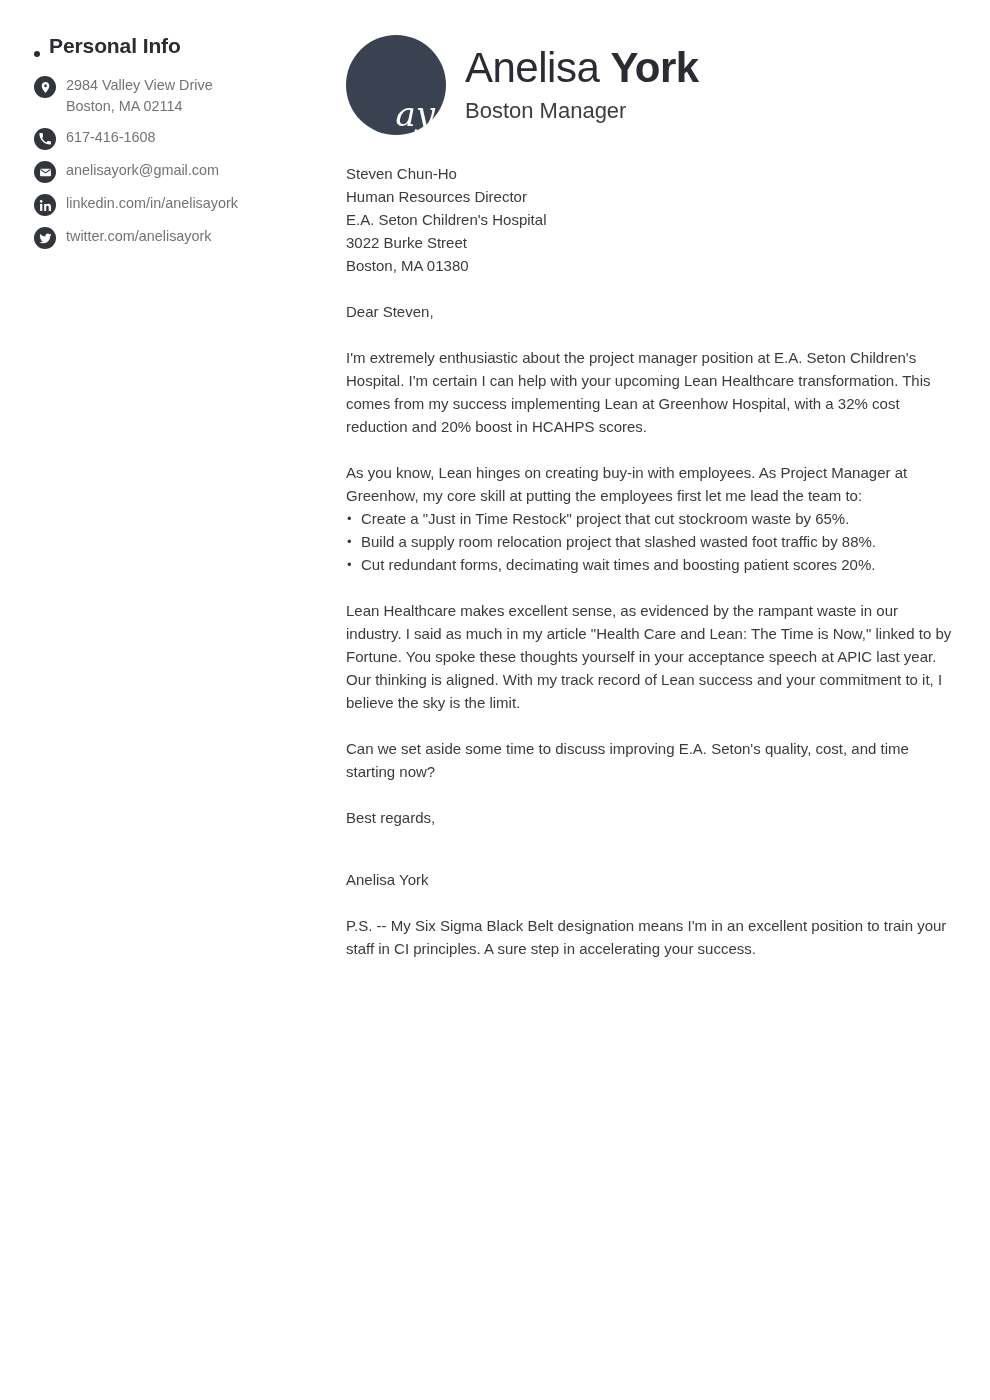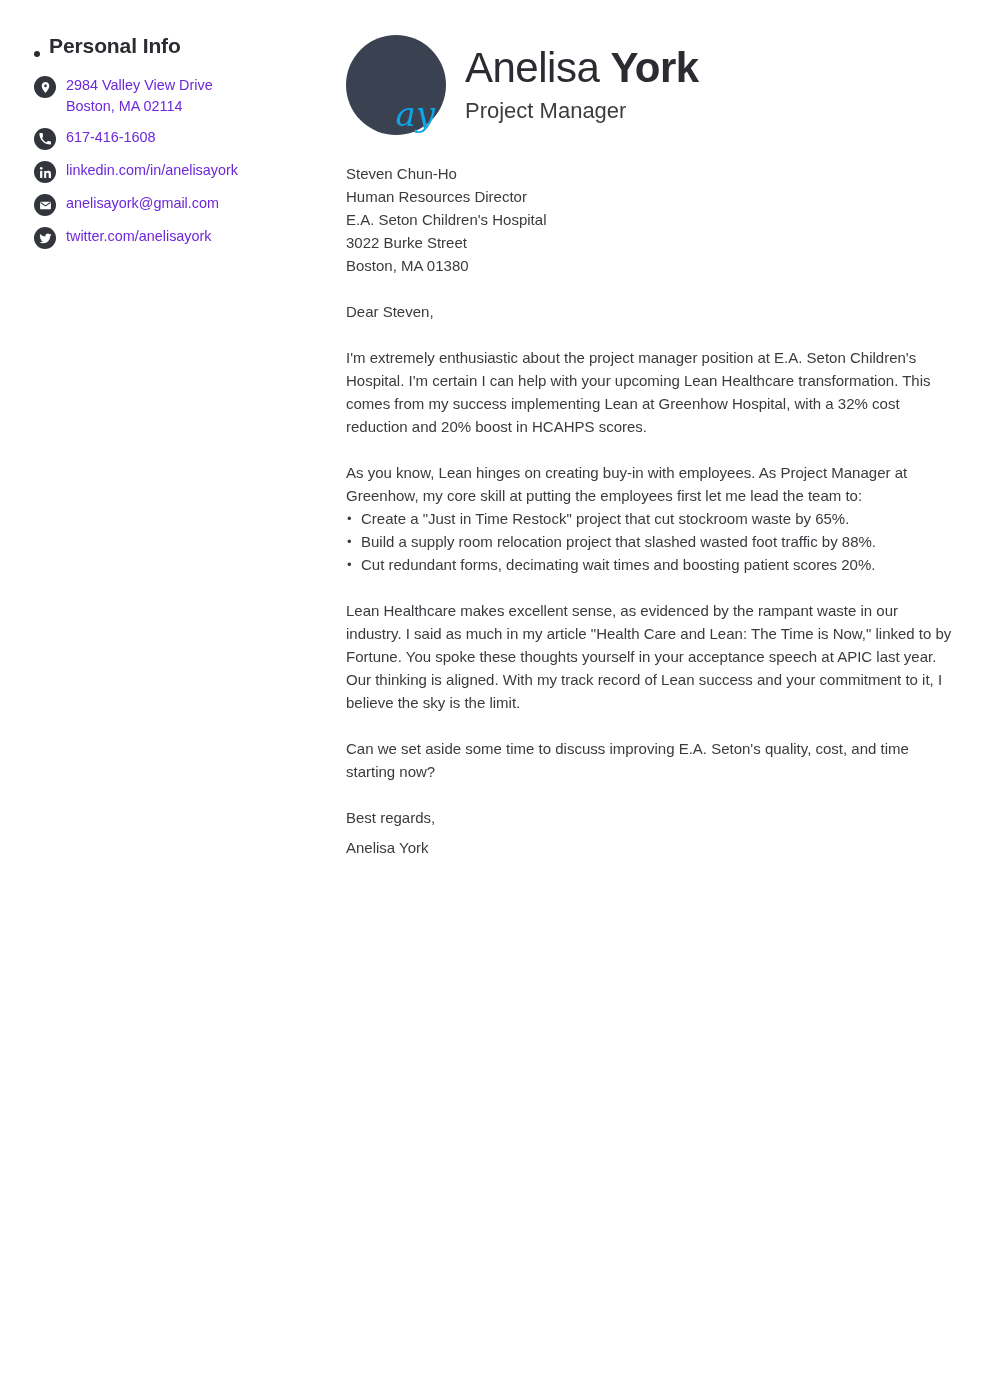--- a/index.html
+++ b/index.html
@@ -62,21 +62,21 @@
     margin-right: 10px;
     margin-top: 1px;
     display: flex;
     align-items: center;
     justify-content: center;
   }
   .contact-icon svg { display: block; }
   .contact-text {
     font-size: 14.4px;
     line-height: 21px;
-    color: #6d28d9;
+    color: #737373;
     white-space: pre-line;
     padding-top: 0px;
   }
 
   
   #letter {
     position: absolute;
     left: 346px;
     top: 0;
     width: 610px;
@@ -95,21 +95,21 @@
     flex: none;
     position: relative;
   }
   .avatar-monogram {
     position: absolute;
     right: 11px;
     bottom: 4px;
     font-family: "DejaVu Serif", serif;
     font-style: italic;
     font-size: 34px;
-    color: #0ea5e9;
+    color: #ffffff;
     line-height: 1;
   }
   .namewrap { margin-left: 19px; }
   .fullname {
     font-size: 42px;
     line-height: 1.05;
     color: #2b2c31;
     font-weight: 300;
     letter-spacing: -0.5px;
     white-space: nowrap;
@@ -139,21 +139,21 @@
     line-height: 23px;
   }
   ul.bullets li::before {
     content: "\2022";
     position: absolute;
     left: 1px;
     top: 0;
     color: #3b3b3f;
     font-size: 13px;
   }
-  .signoff { margin-bottom: 7px; }
+  .signoff { margin-bottom: 39px; }
   .signature { margin-bottom: 23px; }
   .postscript { margin: 0; }
 </style>
 </head>
 <body>
 
 <aside id="sidebar">
   <h2 class="sidebar-heading">
     <span class="heading-bullet"></span>
     <span>Personal Info</span>
@@ -175,37 +175,37 @@
       <span class="contact-icon">
         <svg width="12" height="12" viewBox="0 0 24 24" fill="#ffffff">
           <path d="M6.6 10.8c1.8 3.5 4.6 6.3 8.1 8.1l2.7-2.7c.3-.3.8-.4 1.2-.3 1.3.4 2.7.7 4.1.7.7 0 1.2.5 1.2 1.2V22c0 .7-.5 1.2-1.2 1.2C10.6 23.2.8 13.4.8 1.2.8.5 1.3 0 2 0h4.2c.7 0 1.2.5 1.2 1.2 0 1.4.2 2.8.7 4.1.1.4 0 .9-.3 1.2L6.6 10.8z"></path>
         </svg>
       </span>
       <span class="contact-text">617-416-1608</span>
     </li>
 
     <li class="contact-item">
       <span class="contact-icon">
+        <svg width="13" height="13" viewBox="0 0 24 24" fill="none" stroke="#ffffff" stroke-width="2.2">
+          <rect x="2" y="5" width="20" height="14" rx="1.5" fill="#ffffff" stroke="none"></rect>
+          <path d="M3 6.5l9 6.2 9-6.2" stroke="#33353d" stroke-width="2" fill="none"></path>
+        </svg>
+      </span>
+      <span class="contact-text">anelisayork@gmail.com</span>
+    </li>
+
+    <li class="contact-item">
+      <span class="contact-icon">
         <svg width="13" height="13" viewBox="0 0 24 24" fill="#ffffff">
           <rect x="2" y="9" width="4.2" height="13"></rect>
           <circle cx="4.1" cy="4.3" r="2.4"></circle>
           <path d="M9.5 9h4v1.8c.6-1.1 2-2.2 4-2.2 3.4 0 4.6 2.1 4.6 5.5V22h-4.2v-6.8c0-1.7-.6-2.8-2.1-2.8-1.3 0-2.1.9-2.4 1.8-.1.3-.1.8-.1 1.2V22H9.5V9z"></path>
         </svg>
       </span>
       <span class="contact-text">linkedin.com/in/anelisayork</span>
-    </li>
-
-    <li class="contact-item">
-      <span class="contact-icon">
-        <svg width="13" height="13" viewBox="0 0 24 24" fill="none" stroke="#ffffff" stroke-width="2.2">
-          <rect x="2" y="5" width="20" height="14" rx="1.5" fill="#ffffff" stroke="none"></rect>
-          <path d="M3 6.5l9 6.2 9-6.2" stroke="#33353d" stroke-width="2" fill="none"></path>
-        </svg>
-      </span>
-      <span class="contact-text">anelisayork@gmail.com</span>
     </li>
 
     <li class="contact-item">
       <span class="contact-icon">
         <svg width="13" height="13" viewBox="0 0 24 24" fill="#ffffff">
           <path d="M23 4.9c-.8.4-1.7.6-2.6.8 1-.6 1.7-1.5 2-2.6-.9.5-1.9.9-2.9 1.1-.8-.9-2-1.5-3.3-1.5-2.5 0-4.6 2.1-4.6 4.6 0 .4 0 .7.1 1-3.8-.2-7.2-2-9.5-4.8-.4.7-.6 1.5-.6 2.3 0 1.6.8 3 2 3.8-.7 0-1.5-.2-2.1-.6v.1c0 2.2 1.6 4.1 3.7 4.5-.4.1-.8.2-1.2.2-.3 0-.6 0-.9-.1.6 1.8 2.3 3.2 4.3 3.2-1.6 1.2-3.6 2-5.7 2-.4 0-.7 0-1.1-.1 2 1.3 4.4 2.1 7 2.1 8.4 0 13-7 13-13v-.6c.9-.6 1.7-1.4 2.4-2.4z"></path>
         </svg>
       </span>
       <span class="contact-text">twitter.com/anelisayork</span>
     </li>
@@ -214,21 +214,21 @@
 </aside>
 
 <main id="letter">
 
   <header class="letterhead">
     <div class="avatar">
       <span class="avatar-monogram">ay</span>
     </div>
     <div class="namewrap">
       <div class="fullname"><span>Anelisa</span><span> </span><span class="last">York</span></div>
-      <div class="jobtitle">Project Manager</div>
+      <div class="jobtitle">Boston Manager</div>
     </div>
   </header>
 
   <section class="body-block">
 
     <div class="recipient">Steven Chun-Ho
 Human Resources Director
 E.A. Seton Children's Hospital
 3022 Burke Street
 Boston, MA 01380</div>
@@ -246,15 +246,16 @@
     </ul>
 
     <p class="para">Lean Healthcare makes excellent sense, as evidenced by the rampant waste in our industry. I said as much in my article "Health Care and Lean: The Time is Now," linked to by Fortune. You spoke these thoughts yourself in your acceptance speech at APIC last year. Our thinking is aligned. With my track record of Lean success and your commitment to it, I believe the sky is the limit.</p>
 
     <p class="para">Can we set aside some time to discuss improving E.A. Seton's quality, cost, and time starting now?</p>
 
     <div class="signoff">Best regards,</div>
 
     <div class="signature">Anelisa York</div>
 
+    <p class="postscript">P.S. -- My Six Sigma Black Belt designation means I'm in an excellent position to train your staff in CI principles. A sure step in accelerating your success.</p>
   </section>
 
 </main>
 
 </body></html>

